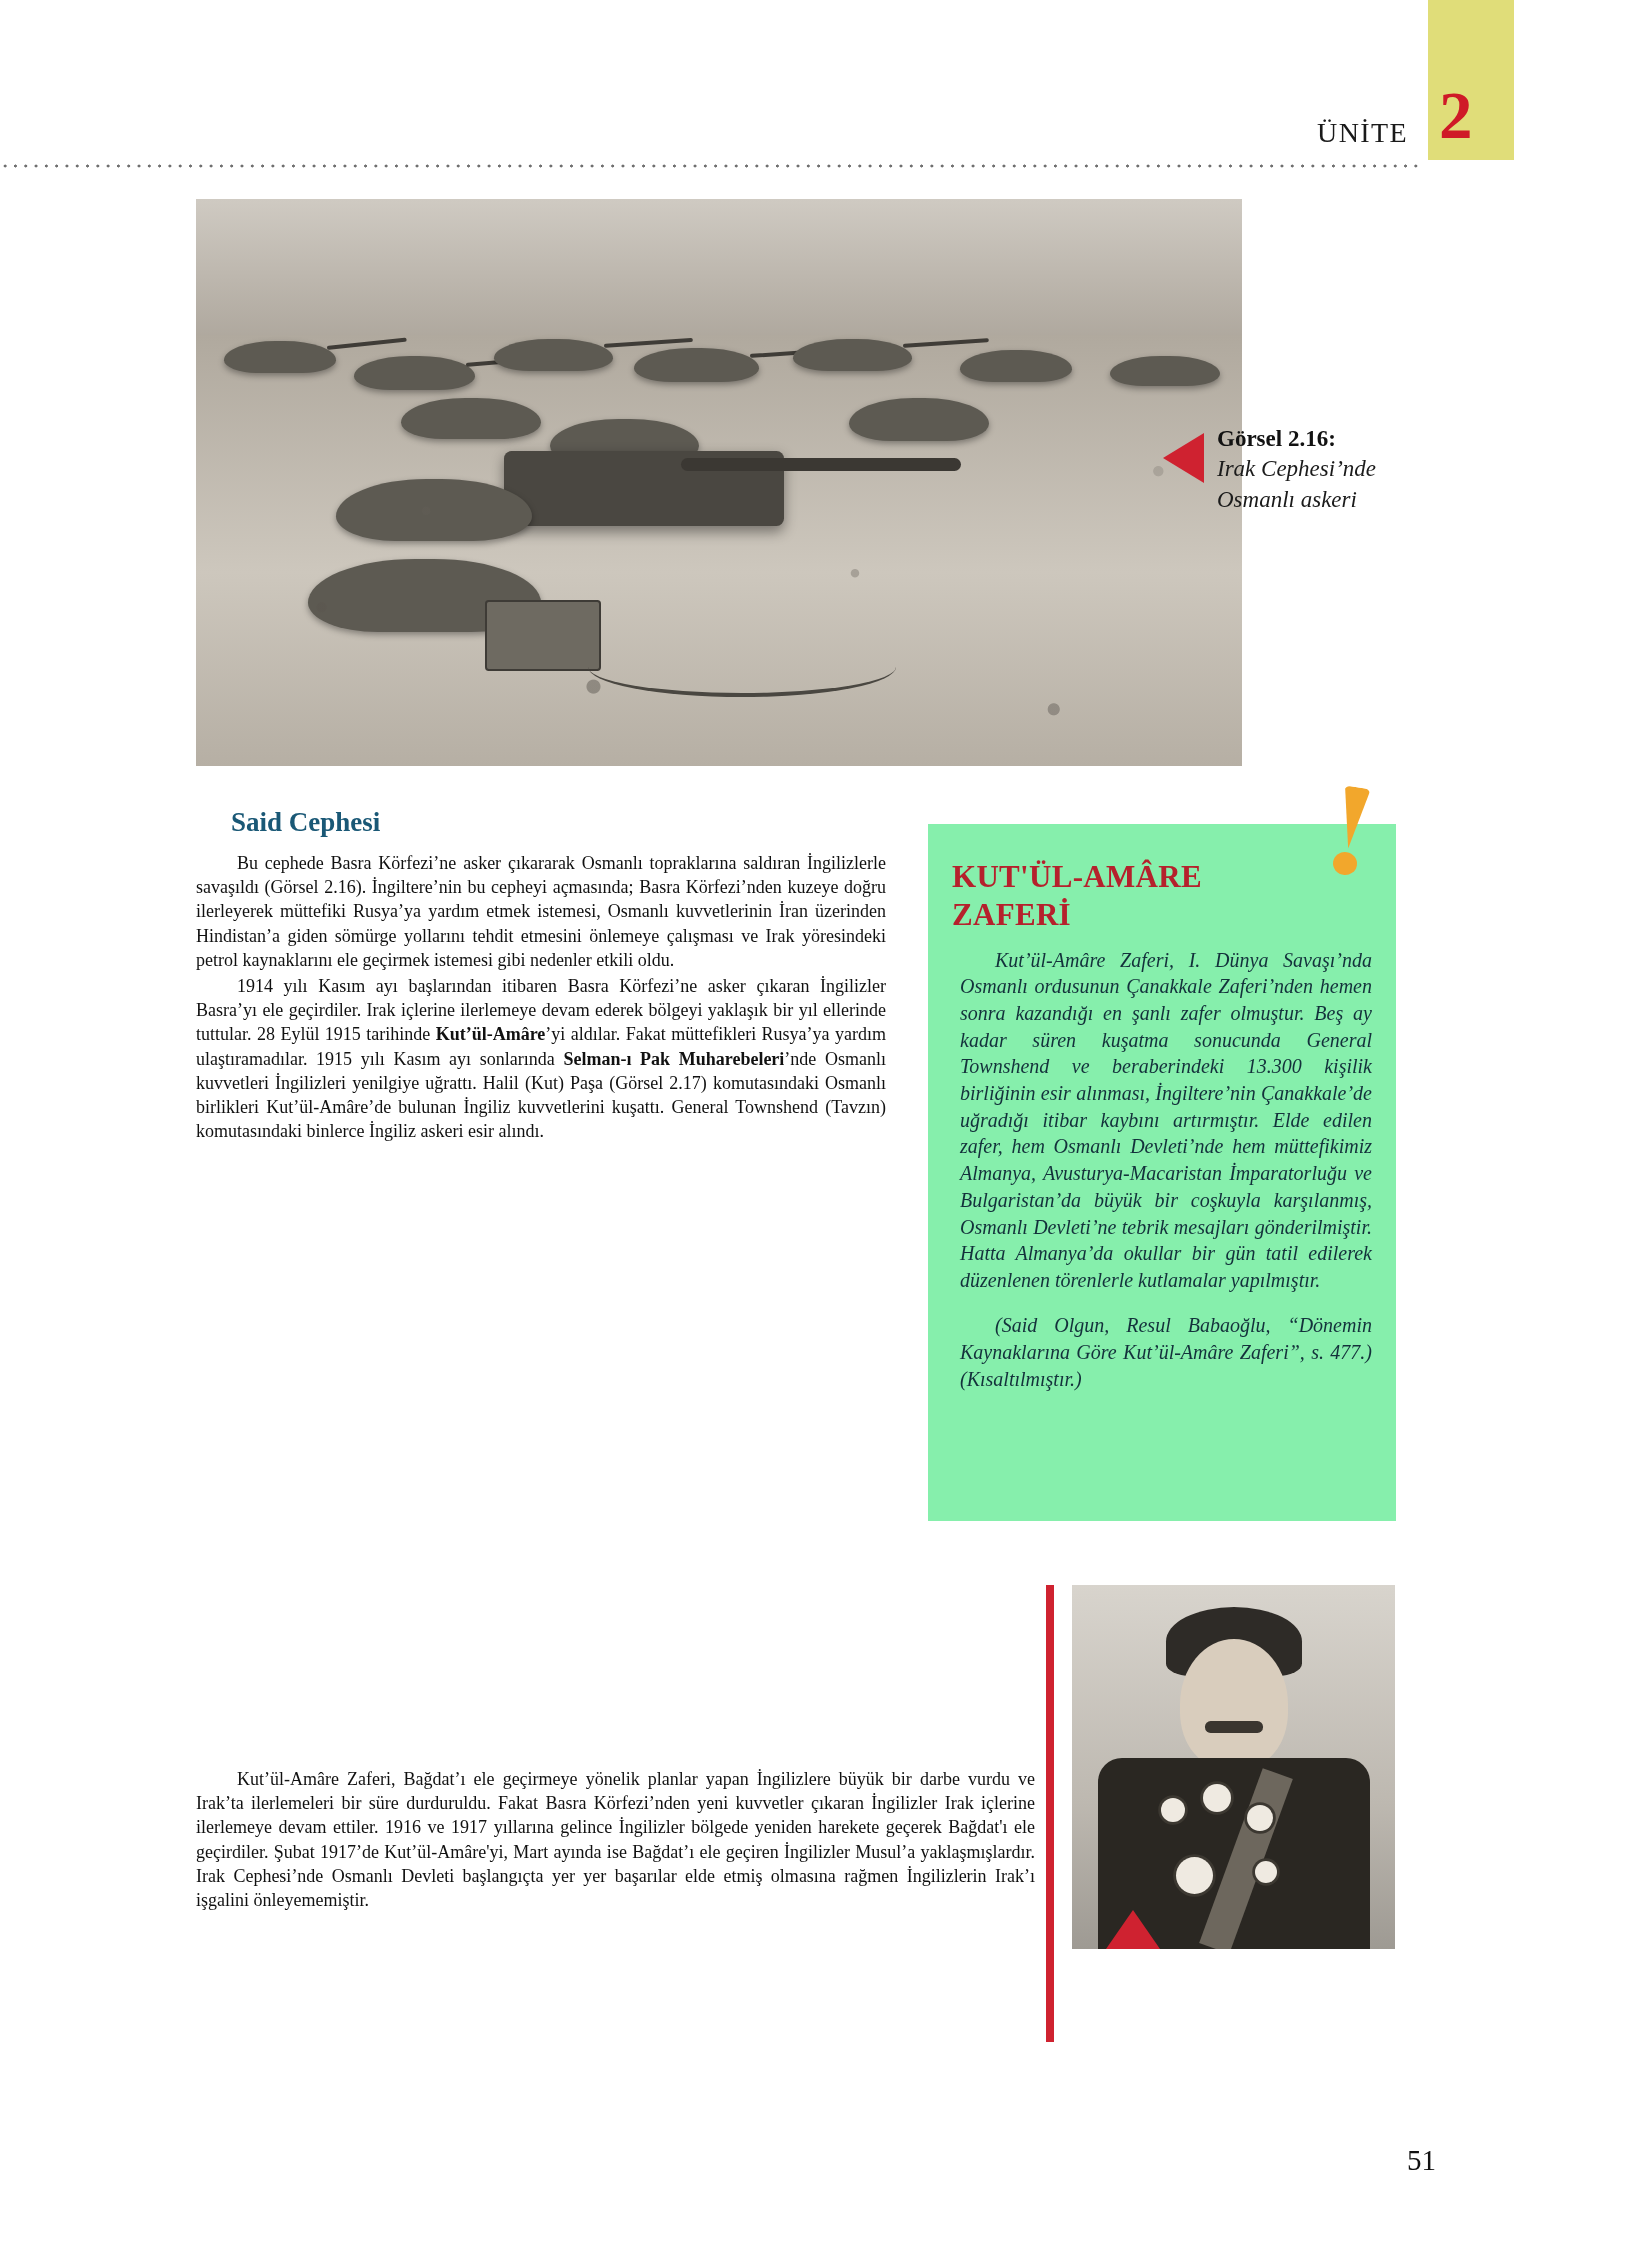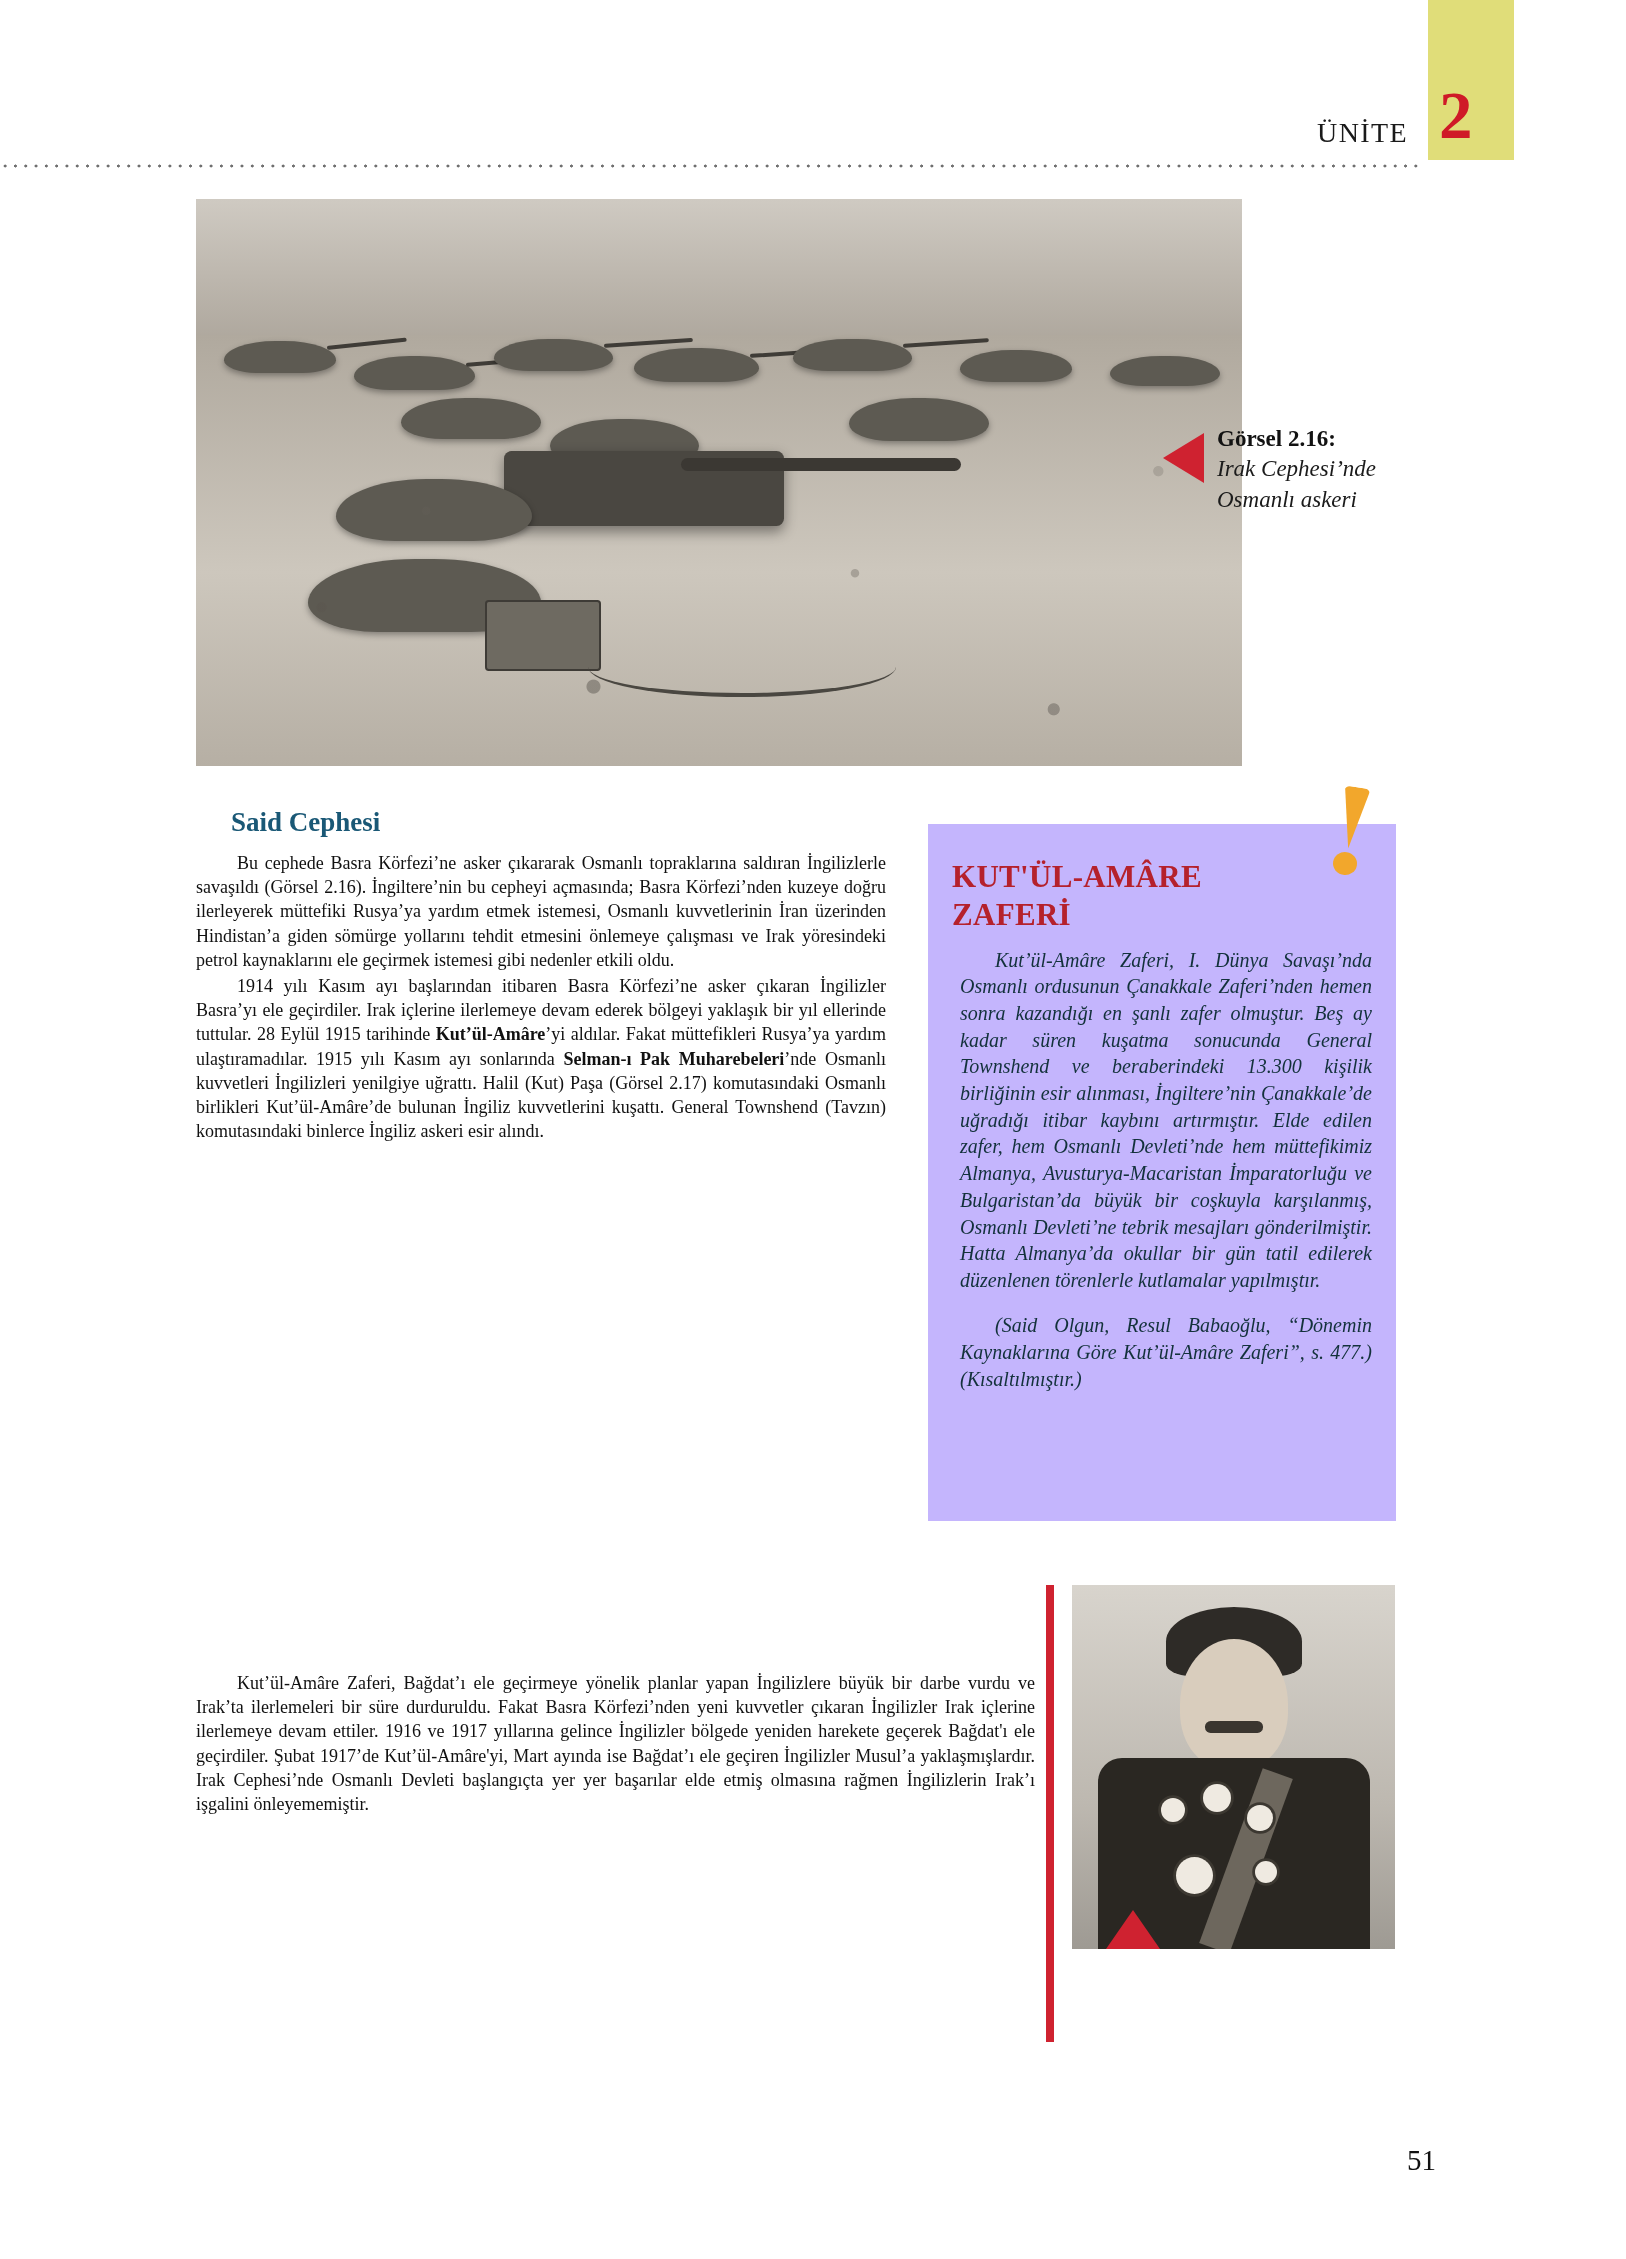--- a/index.html
+++ b/index.html
@@ -120,27 +120,27 @@
     text-align:justify;
     text-indent:41px;
     color:#111111;
     font-family:"Liberation Serif", serif;
     hyphens:none;
   }
   p.body b{font-weight:700;}
 
   
   .col-full{
-    position:absolute;top:1671px;left:196px;width:839px;
+    position:absolute;top:1767px;left:196px;width:839px;
   }
 
   
   .infobox{
     position:absolute;top:824px;left:928px;width:468px;height:697px;
-    background:#c4b5fd;
+    background:#86efac;
   }
   .infobox-inner{padding:34px 24px 0 24px;}
   .infobox h3{
     margin:0 0 13px 0;
     font-size:31px;font-weight:700;color:#b5212c;
     font-family:"Liberation Serif", serif;
     line-height:1.22;letter-spacing:0.3px;
   }
   .infobox p{
     margin:0 0 0 8px;

